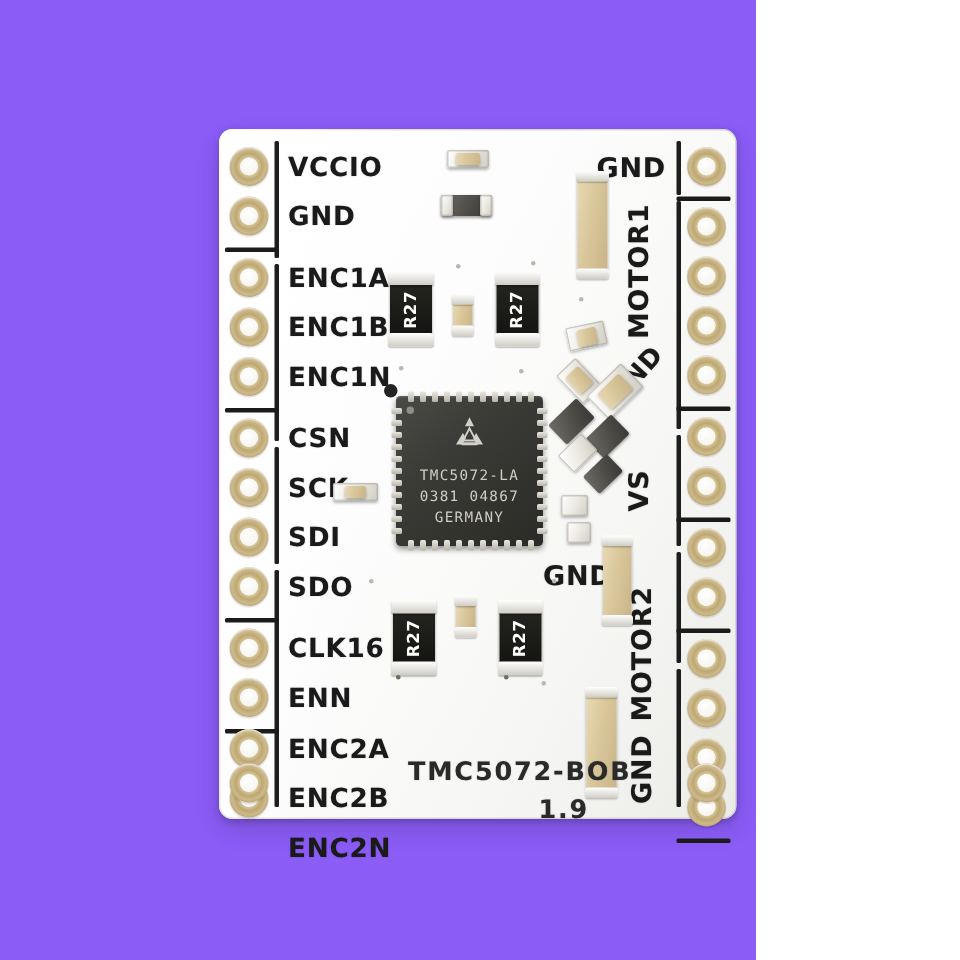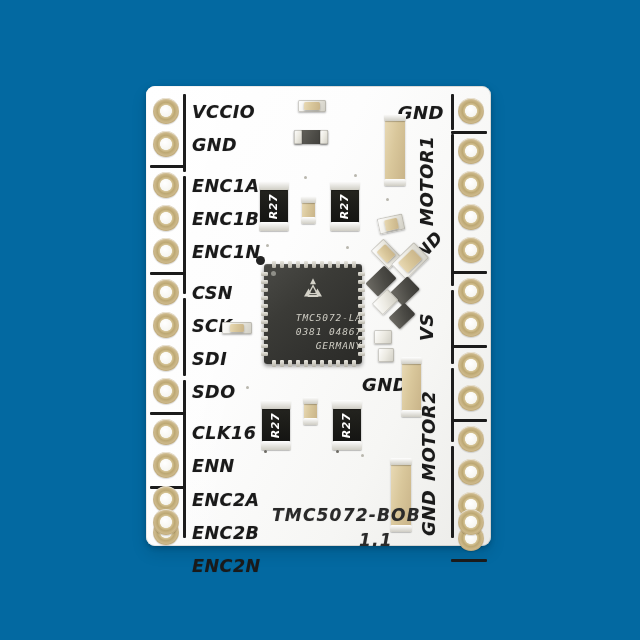--- a/index.html
+++ b/index.html
@@ -7,24 +7,23 @@
     padding: 0;
     background: #ffffff;
     width: 640px;
     height: 640px;
     overflow: hidden;
     font-family: "DejaVu Sans", sans-serif;
   }
 
   #stage {
     position: relative;
-    width: 640px;
+    width: 504px;
     height: 640px;
-    background: #0369a1;
-    font-style: italic;
+    background: #8b5cf6;
   }
 
   
   .board {
     position: absolute;
     left: 146px;
     top: 86px;
     width: 345px;
     height: 460px;
     background: linear-gradient(118deg, #ffffff 0%, #fdfdfd 38%, #f6f6f4 72%, #ebebe8 100%);
@@ -153,21 +152,21 @@
   .chip-dot {
     position: absolute;
     width: 5px; height: 5px;
     border-radius: 50%;
     background: #8f8f88;
     left: 7px; top: 7px;
   }
   .chip-text {
     position: absolute;
     left: 0; right: 0;
-    text-align: right;
+    text-align: center;
     color: #cfcdc4;
     font-family: "DejaVu Sans Mono", monospace;
     font-size: 9.5px;
     letter-spacing: 0.9px;
     white-space: nowrap;
   }
   .chip-logo {
     position: absolute;
     left: 50%;
     transform: translateX(-50%);
@@ -465,21 +464,21 @@
     <div class="smd smd-wht" style="left:228px; top:208px; width:22px; height:16px; transform: rotate(-44deg);"></div>
     <div class="smd smd-dark" style="left:245px; top:222px; width:22px; height:16px; transform: rotate(-44deg);"></div>
 
     <div class="smd smd-wht" style="left:76px; top:236px; width:30px; height:12px;"></div>
     <div class="smd cap" style="left:84px; top:238px; width:14px; height:8px;"></div>
 
     <div class="smd smd-wht" style="left:228px; top:244px; width:18px; height:14px;"></div>
     <div class="smd smd-wht" style="left:232px; top:262px; width:16px; height:14px;"></div>
 
     <div class="silk board-name" style="left:126px; top:421px;">TMC5072-BOB</div>
-    <div class="silk board-rev" style="left:213px; top:446px;">1.1</div>
+    <div class="silk board-rev" style="left:213px; top:446px;">1.9</div>
 
     <div class="via" style="left:158px; top:90px;"></div>
     <div class="via" style="left:208px; top:88px;"></div>
     <div class="via" style="left:240px; top:112px;"></div>
     <div class="via" style="left:120px; top:158px;"></div>
     <div class="via" style="left:200px; top:160px;"></div>
     <div class="via dk" style="left:118px; top:364px;"></div>
     <div class="via dk" style="left:190px; top:364px;"></div>
     <div class="via" style="left:215px; top:368px;"></div>
     <div class="via" style="left:100px; top:300px;"></div>

